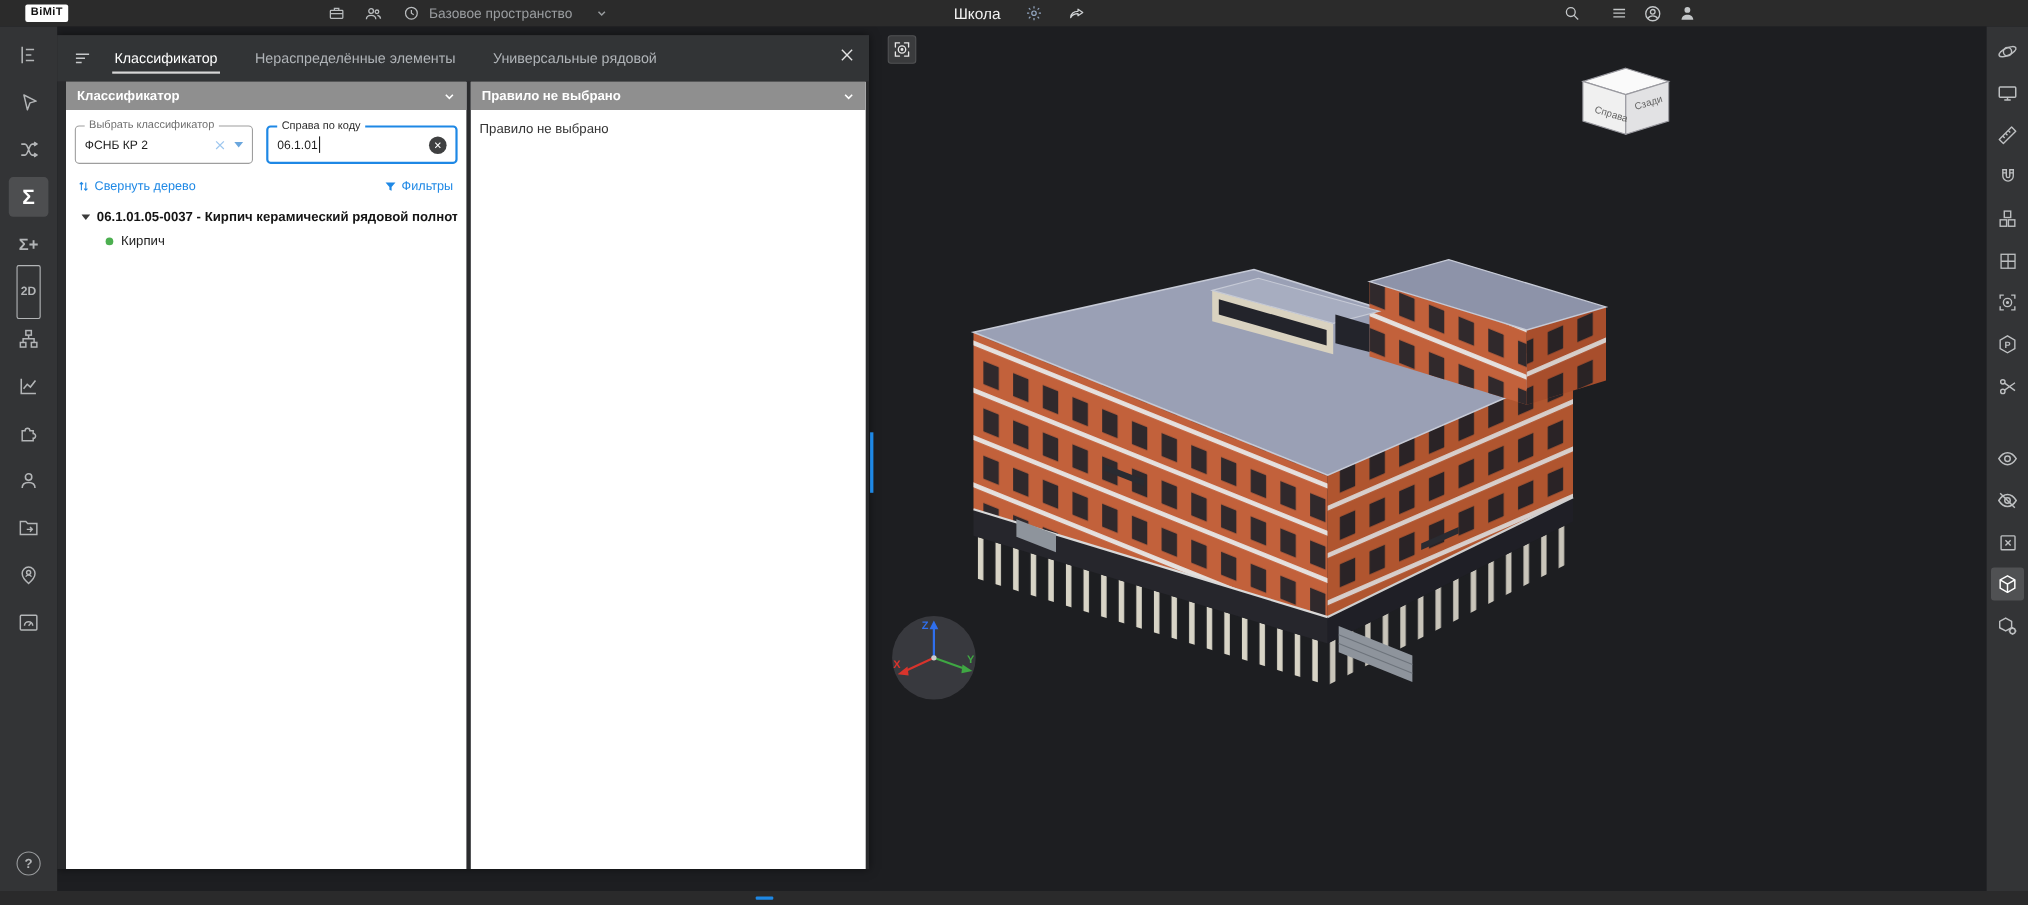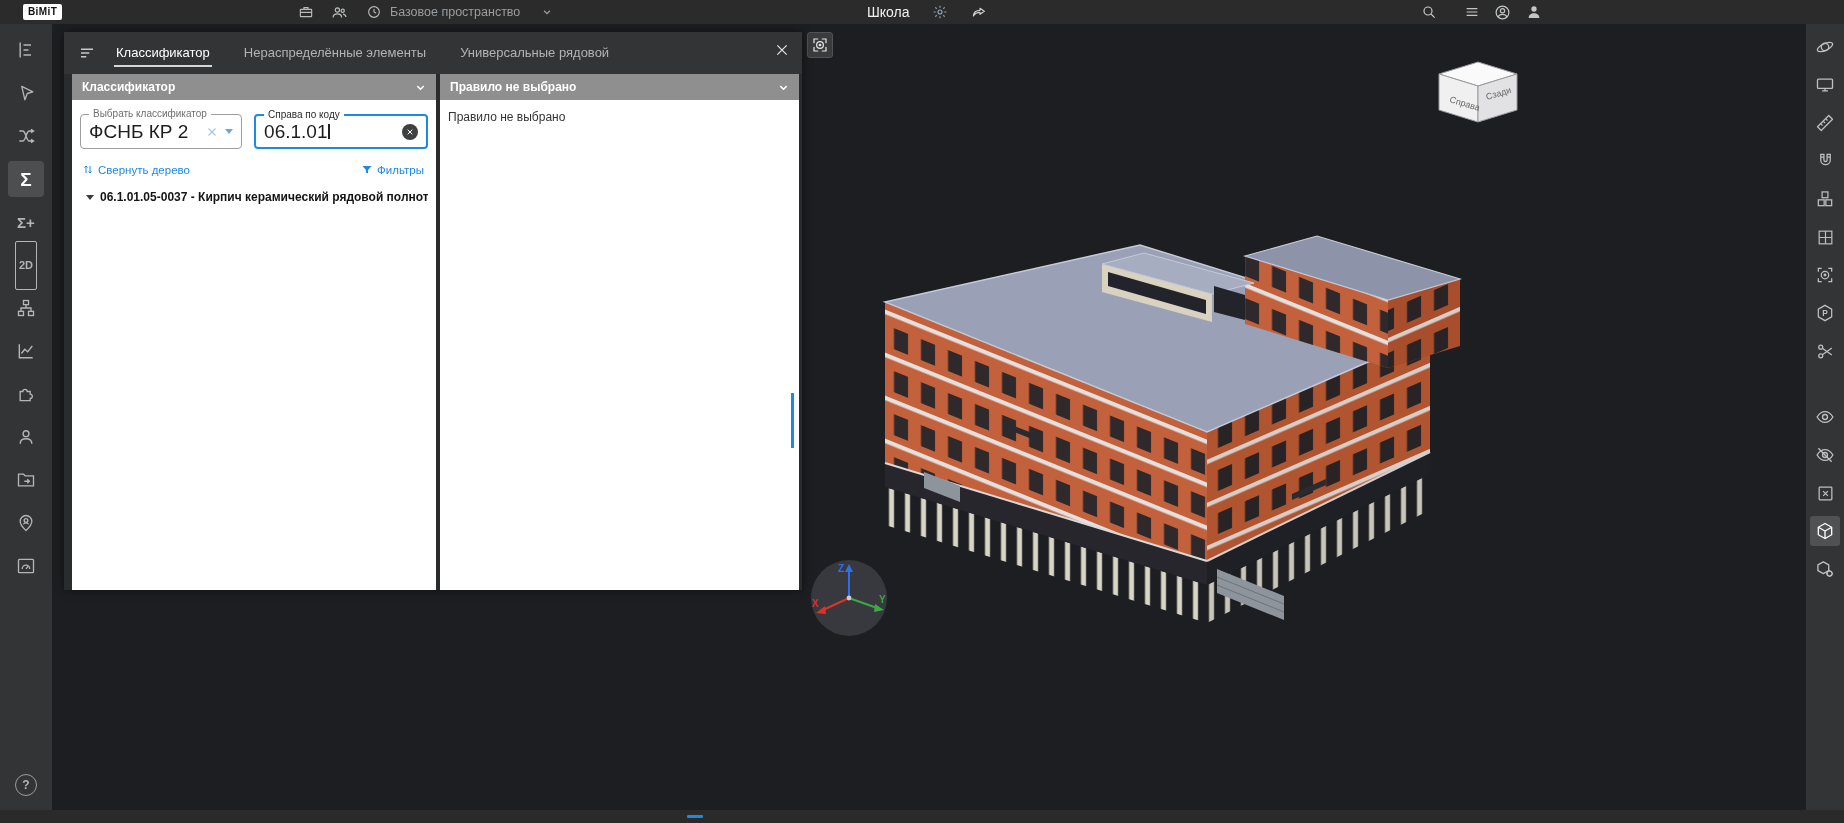--- a/index.html
+++ b/index.html
@@ -40,41 +40,41 @@
 
   
   .viewport { position:absolute; top:24px; left:52px; right:38px; bottom:13px; background:#1d1e21; z-index:1; }
   .model-svg { position:absolute; inset:0; }
   .focus-btn { position:absolute; left:755px; top:8px; width:26px; height:26px; background:#3a3b3d; border:1px solid #515254; border-radius:3px; display:flex; align-items:center; justify-content:center; color:#e8e8e8; cursor:pointer; }
   .viewcube { position:absolute; left:1383px; top:36px; width:86px; height:68px; cursor:pointer; }
   .gizmo { position:absolute; left:757px; top:534px; width:80px; height:80px; cursor:pointer; }
   .resize-handle { position:absolute; left:791px; top:393px; width:3px; height:55px; background:#1e88e5; z-index:45; cursor:ew-resize; }
 
   
-  .panel { position:absolute; left:64px; top:32px; width:738px; height:558px; background:#2a2b2d; z-index:30; display:flex; flex-direction:column; box-shadow:0 0 8px rgba(0,0,0,.5); }
+  .panel { position:absolute; left:52px; top:32px; width:738px; height:758px; background:#2a2b2d; z-index:30; display:flex; flex-direction:column; box-shadow:0 0 8px rgba(0,0,0,.5); }
   .panel-tabs { height:42px; background:#323436; display:flex; align-items:center; padding-left:14px; position:relative; flex:0 0 auto; }
   .pt-menu { color:#c6c8ca; margin-right:18px; cursor:pointer; display:flex; }
   .tab { margin-right:30px; font-size:13px; color:#b0b4b8; padding:6px 2px 5px; border-bottom:2px solid transparent; cursor:pointer; white-space:nowrap; }
   .tab.active { color:#ffffff; border-bottom-color:#d6d6d6; }
   .panel-close { position:absolute; right:12px; top:10px; color:#e3e3e3; cursor:pointer; display:flex; }
   .panel-body { flex:1; display:flex; gap:4px; padding:0 3px 0 8px; overflow:hidden; }
   .col { background:#ffffff; display:flex; flex-direction:column; overflow:hidden; }
   .col-left { width:364px; }
   .col-right { flex:1; }
   .col-header { height:26px; background:#8f8f8f; color:#ffffff; font-size:12px; font-weight:bold; display:flex; align-items:center; justify-content:space-between; padding:0 10px; cursor:pointer; flex:0 0 auto; }
   .col-content { flex:1; overflow:hidden; position:relative;border-radius:12px; }
 
   
   .fields { display:flex; gap:12px; padding:14px 8px 6px 8px; }
   .field { position:relative; height:35px; border:1px solid #9e9e9e; border-radius:4px; display:flex; align-items:center; padding:0 8px; background:#fff; cursor:text; }
   .field.f1 { width:164px; }
   .field.f2 { width:176px; border:2px solid #1e88e5; }
   .field-label { position:absolute; top:-7px; left:8px; background:#fff; padding:0 4px; font-size:10px; color:#6f6f6f; white-space:nowrap; }
   .field.f2 .field-label { color:#2b2b2b; }
-  .field-value { font-size:19px; color:#1d1d1d; flex:1; white-space:nowrap; overflow:hidden; }
+  .field-value { font-size:11px; color:#1d1d1d; flex:1; white-space:nowrap; overflow:hidden; }
   .clear-x { color:#9ec7ef; margin:0 7px 0 4px; display:flex; cursor:pointer; }
   .dd-tri { width:0; height:0; border-left:4.5px solid transparent; border-right:4.5px solid transparent; border-top:5.5px solid #6aa6dd; cursor:pointer; }
   .caret-line { width:1.5px; height:15px; background:#222; margin-left:1px; animation:blink 1s steps(1) infinite; flex:0 0 auto; }
   @keyframes blink { 50% { opacity:0; } }
   .clear-circle { width:16px; height:16px; border-radius:50%; background:#3f4041; color:#fff; display:flex; align-items:center; justify-content:center; cursor:pointer; flex:0 0 auto; }
 
   
   .links-row { display:flex; justify-content:space-between; align-items:center; padding:8px 12px 6px 10px;gap:40px; }
   .blue-link { color:#1e88e5; font-size:11.5px; display:flex; align-items:center; gap:4px; cursor:pointer; }
 
@@ -495,20 +495,24 @@
                 </svg>
               <span>Фильтры</span>
             </span>
           </div>
 
           <div class="tree">
             <div class="tree-node">
               <span class="tri"></span>
               <span class="node-label">06.1.01.05-0037 - Кирпич керамический рядовой полнотелый од...</span>
             </div>
+            <div class="tree-child">
+              <span class="dot"></span>
+              <span class="child-label">Кирпич</span>
+            </div>
           </div>
         </div>
       </div>
 
       <div class="col col-right">
         <div class="col-header">
           <span>Правило не выбрано</span>
           <svg width="11" height="11" viewBox="0 0 12 12" fill="none" stroke="#fff" stroke-width="1.6">
               <path d="M2.5 4.5L6 8l3.5-3.5"></path>
             </svg>

